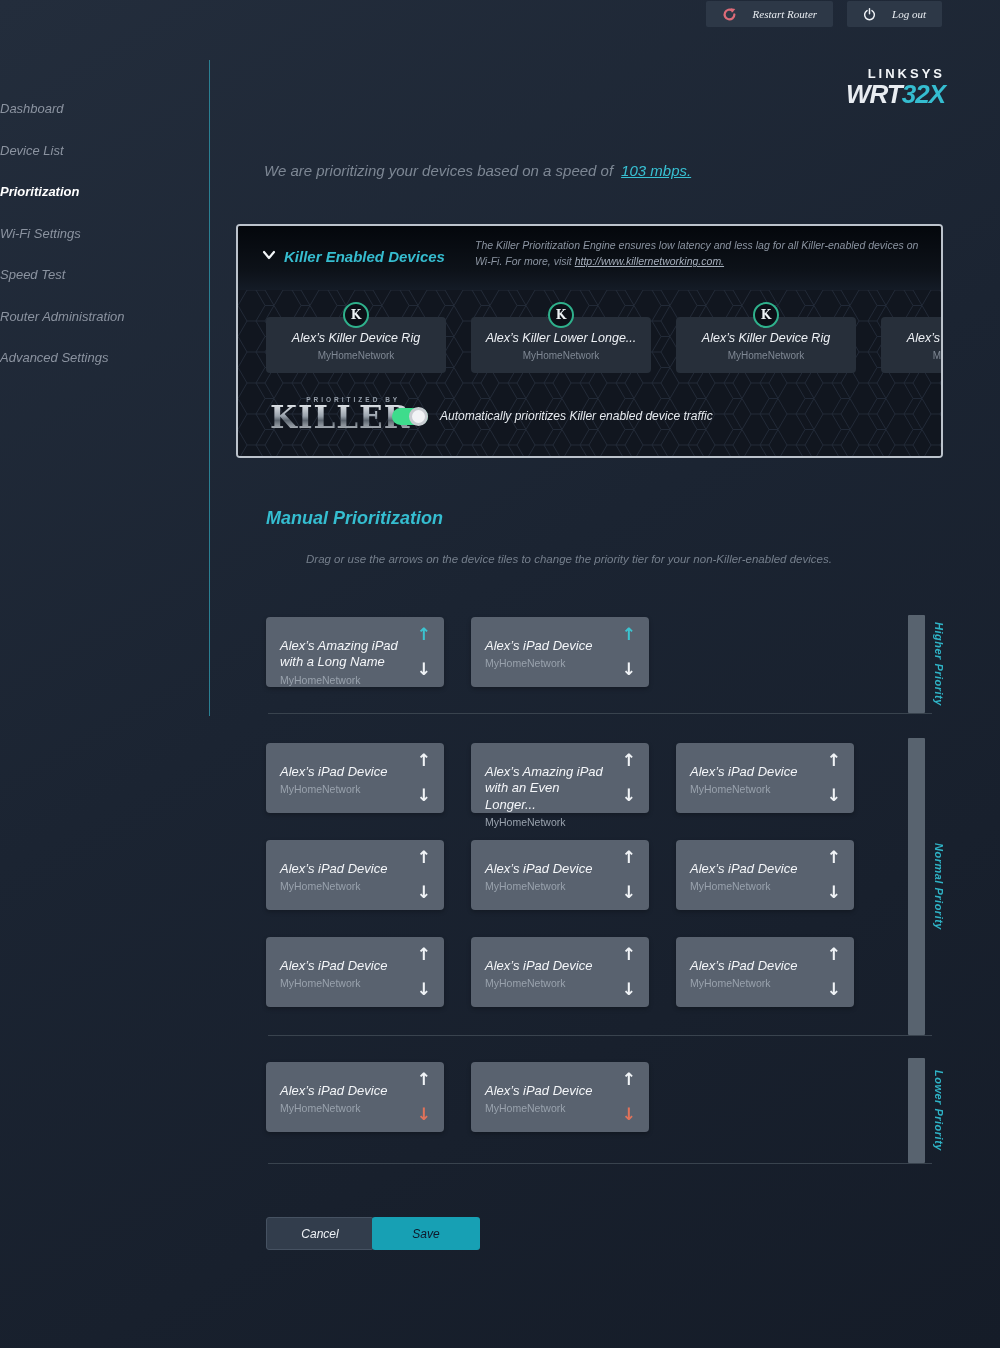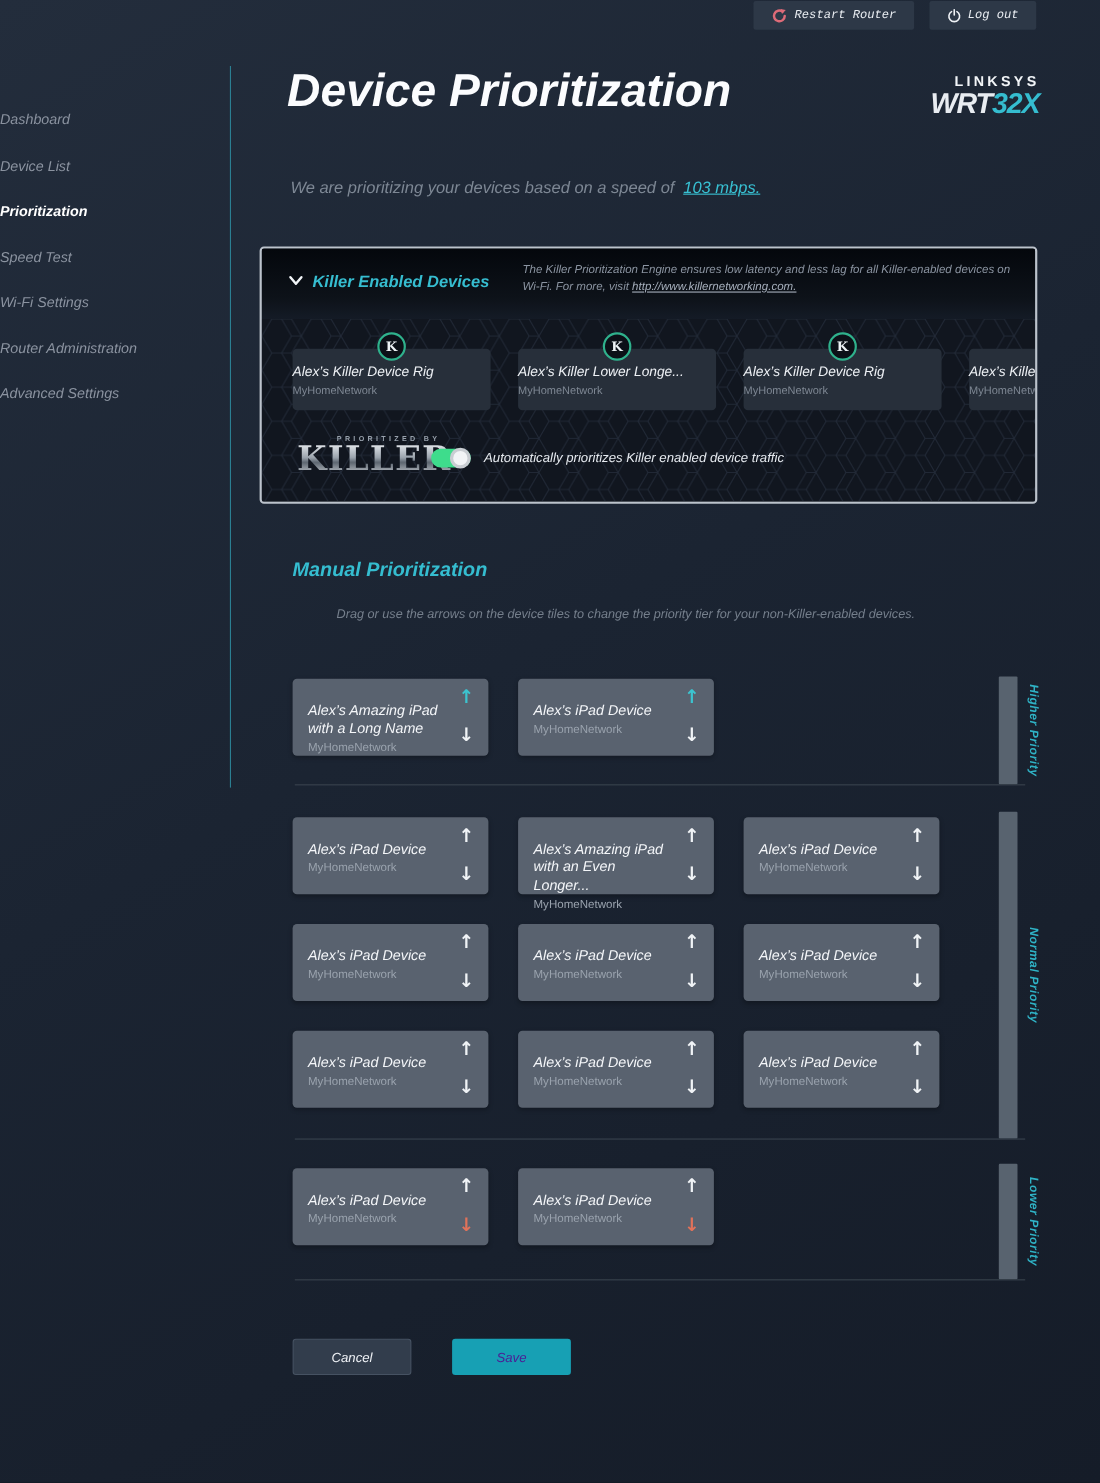--- a/index.html
+++ b/index.html
@@ -4,23 +4,23 @@
 <style>
   html,body{margin:0;padding:0;background:#10161f;}
   #app{
     position:relative;width:1000px;height:1348px;overflow:hidden;
     background:linear-gradient(150deg,#232d3c 0%,#1b2432 45%,#151c28 100%);
     font-family:"Liberation Sans",sans-serif;color:#e8ecf1;
   }
   
   .topbar{position:absolute;top:1px;right:58px;display:flex;gap:14px;}
   .top-btn{height:26px;background:#2d3847;border:none;border-radius:2px;
-    display:flex;align-items:center;gap:6px;padding:0 16px;
+    display:flex;align-items:center;gap:16px;padding:0 16px;
     color:#e9edf2;font-style:italic;font-size:11px;cursor:pointer;
-    font-family:Liberation Mono, monospace;}
+    font-family:Liberation Serif, serif;}
   
   .brand{position:absolute;top:66px;right:55px;text-align:right;}
   .brand-name{font-size:13px;letter-spacing:3px;color:#f2f5f8;font-weight:bold;}
   .brand-model{font-size:26px;font-weight:800;font-style:italic;letter-spacing:-1px;line-height:1.05;}
   .brand-model .teal{color:#35bdd0;}
   
   .sidebar{position:absolute;left:0;top:88px;width:176px;text-align:left;}
   .side-item{height:41.5px;line-height:41.5px;font-size:13px;font-style:italic;
     color:#8b93a0;cursor:pointer;white-space:nowrap;}
   .side-item.active{color:#ffffff;font-weight:bold;}
@@ -36,21 +36,21 @@
   .kpanel-head{position:relative;height:64px;background:linear-gradient(180deg,#04070c 0%,#0d1219 70%,#141b26 100%);}
   .kchev{position:absolute;left:24px;top:24px;cursor:pointer;}
   .kpanel-title{position:absolute;left:46px;top:22px;font-size:15px;font-weight:bold;
     font-style:italic;color:#36bdd0;}
   .kpanel-desc{position:absolute;left:237px;top:11px;width:450px;font-size:10.5px;
     font-style:italic;color:#8b94a1;line-height:1.55;}
   .kpanel-desc a{color:#a6afbc;text-decoration:underline;cursor:pointer;}
   .kpanel-body{position:relative;height:166px;background:#11161f;overflow:hidden;}
   .hexes{position:absolute;left:0;top:0;width:100%;height:100%;opacity:.55;}
   .kcard{position:absolute;top:27px;width:180px;height:56px;background:#272f3a;
-    border-radius:4px;text-align:left;padding-top:14px;box-sizing:border-box;}
+    border-radius:4px;text-align:center;padding-top:14px;box-sizing:border-box;}
   .kcard-name{font-size:12.5px;font-style:italic;color:#eef1f5;white-space:nowrap;}
   .kcard-net{font-size:10px;color:#7f8894;margin-top:5px;white-space:nowrap;}
   .kbadge{position:absolute;top:12px;width:26px;height:26px;border-radius:50%;
     border:2px solid #2fb18c;background:#0c1017;box-sizing:border-box;
     display:flex;align-items:center;justify-content:center;
     color:#eef3f6;font-size:12px;font-weight:bold;font-family:"DejaVu Serif",serif;z-index:2;}
   .klogo{position:absolute;left:32px;top:106px;text-align:center;}
   .klogo-pre{font-size:6.5px;letter-spacing:3px;color:#98a1ac;font-weight:bold;padding-left:26px;}
   .klogo-word{font-family:"DejaVu Serif",serif;font-weight:bold;font-size:31px;line-height:.95;
     letter-spacing:1px;background:linear-gradient(180deg,#e8ebef 0%,#9aa3ad 45%,#5c656f 60%,#c7ccd2 100%);
@@ -75,21 +75,21 @@
   
   .pbar{position:absolute;left:908px;width:17px;background:#58636f;border-radius:1px;cursor:pointer;}
   .plabel{position:absolute;left:929px;width:20px;display:flex;align-items:center;justify-content:center;
     writing-mode:vertical-rl;font-size:11px;font-weight:bold;font-style:italic;color:#2fb3c6;
     letter-spacing:.5px;white-space:nowrap;}
   .pdiv{position:absolute;left:268px;width:664px;height:1px;background:#39434e;}
   
   .footer-btn{position:absolute;top:1217px;width:108px;height:33px;border-radius:3px;
     font-size:12px;font-style:italic;cursor:pointer;font-family:"Liberation Sans",sans-serif;}
   .btn-cancel{left:266px;background:#323d4c;border:1px solid #465262;color:#eef1f5;}
-  .btn-save{left:411px;background:#17a0b4;border:none;color:#4c1d95;}
+  .btn-save{left:372px;background:#17a0b4;border:none;color:#0f172a;}
 </style>
 </head>
 <body>
 
 <div id="app">
 
   <div class="topbar">
     <button class="top-btn">
       <svg width="15" height="15" viewBox="0 0 16 16">
         <path d="M13.2 8a5.2 5.2 0 1 1-2.1-4.2" fill="none" stroke="#dd6b78" stroke-width="2.4" stroke-linecap="round"></path>
@@ -108,28 +108,27 @@
 
   <div class="brand">
     <div class="brand-name">LINKSYS</div>
     <div class="brand-model"><span>WRT</span><span class="teal">32X</span></div>
   </div>
 
   <nav class="sidebar">
       <div class="side-item">Dashboard</div>
       <div class="side-item">Device List</div>
       <div class="side-item active">Prioritization</div>
+      <div class="side-item">Wi-Fi Settings</div>
       <div class="side-item">Speed Test</div>
-      <div class="side-item">Wi-Fi Settings</div>
       <div class="side-item">Router Administration</div>
       <div class="side-item">Advanced Settings</div>
     </nav>
   <div class="vline"></div>
 
-  <div class="page-title">Device Prioritization</div>
   <div class="page-sub">
     <span>We are prioritizing your devices based on a speed of</span><a>103 mbps.</a>
   </div>
 
   <section class="kpanel">
     <div class="kpanel-head">
       <svg class="kchev" width="14" height="10" viewBox="0 0 14 10">
         <polyline points="2,2 7,8 12,2" fill="none" stroke="#f2f5f8" stroke-width="2.2" stroke-linecap="round" stroke-linejoin="round"></polyline>
       </svg>
       <div class="kpanel-title">Killer Enabled Devices</div>

